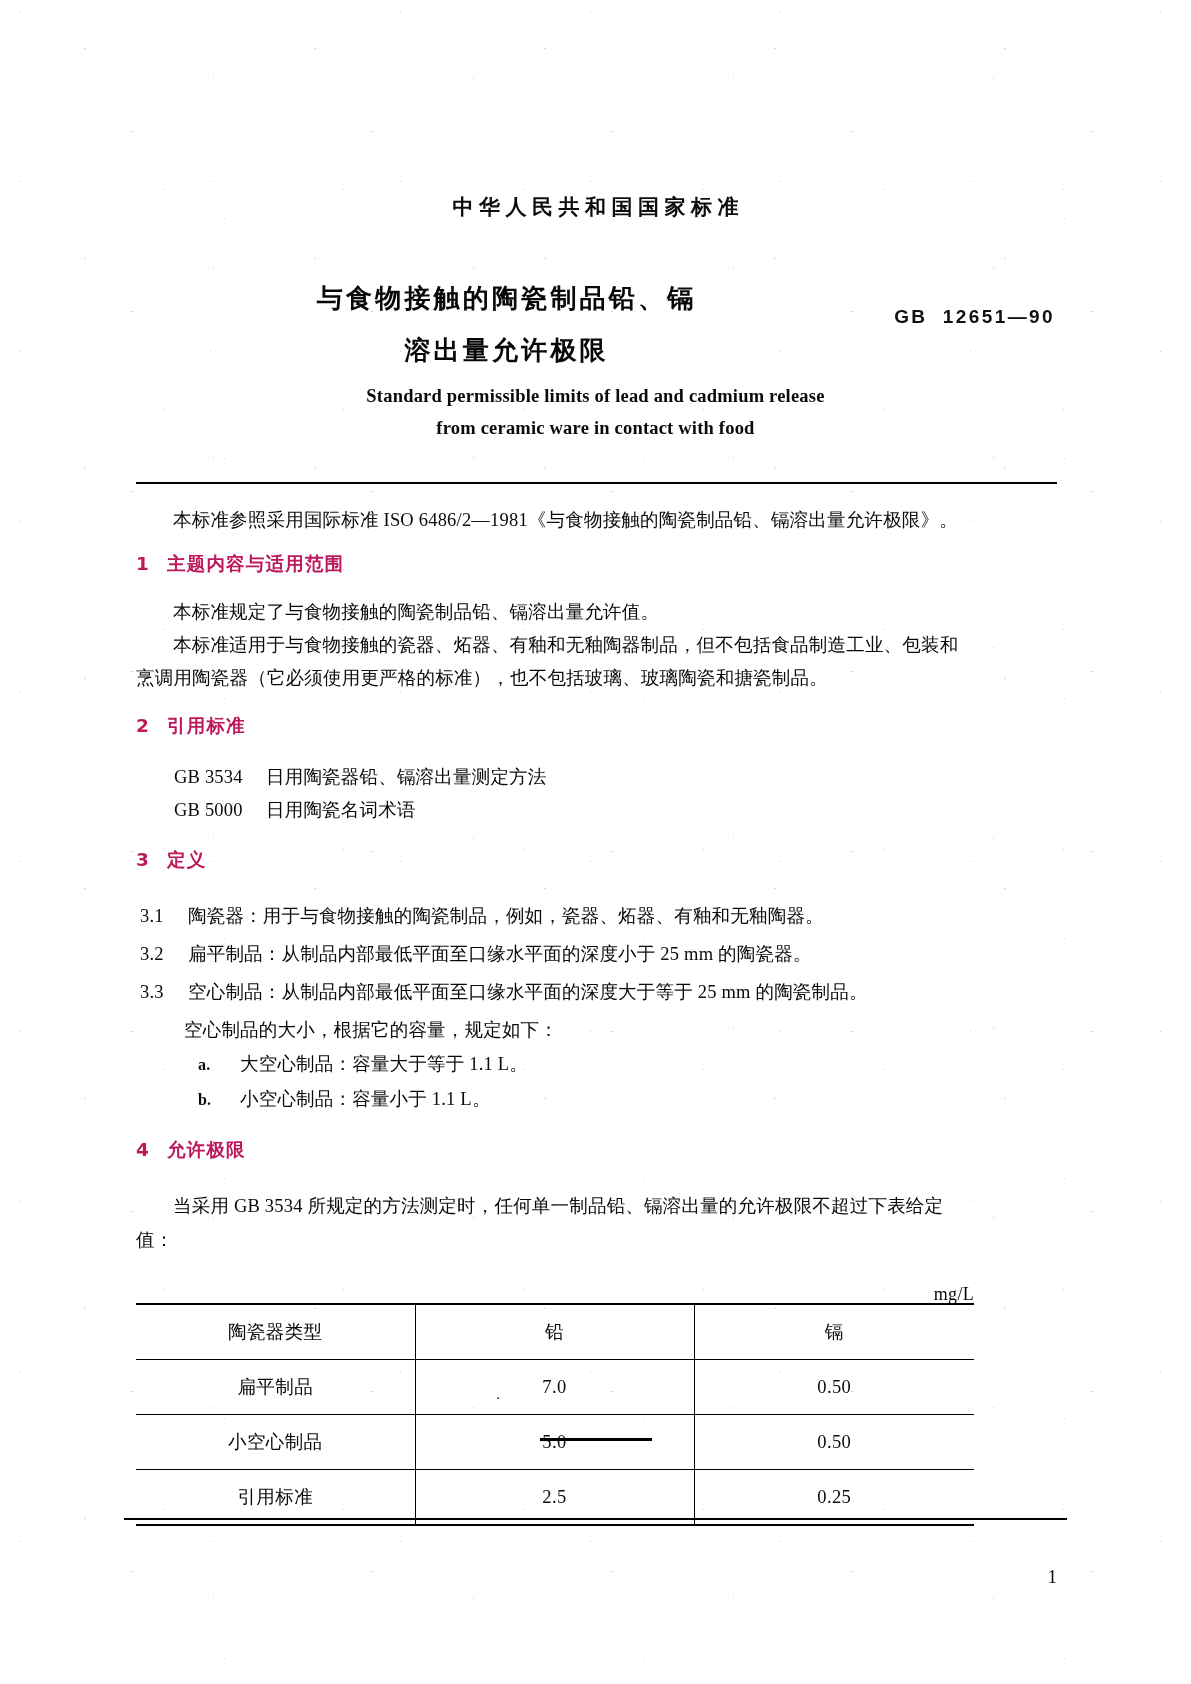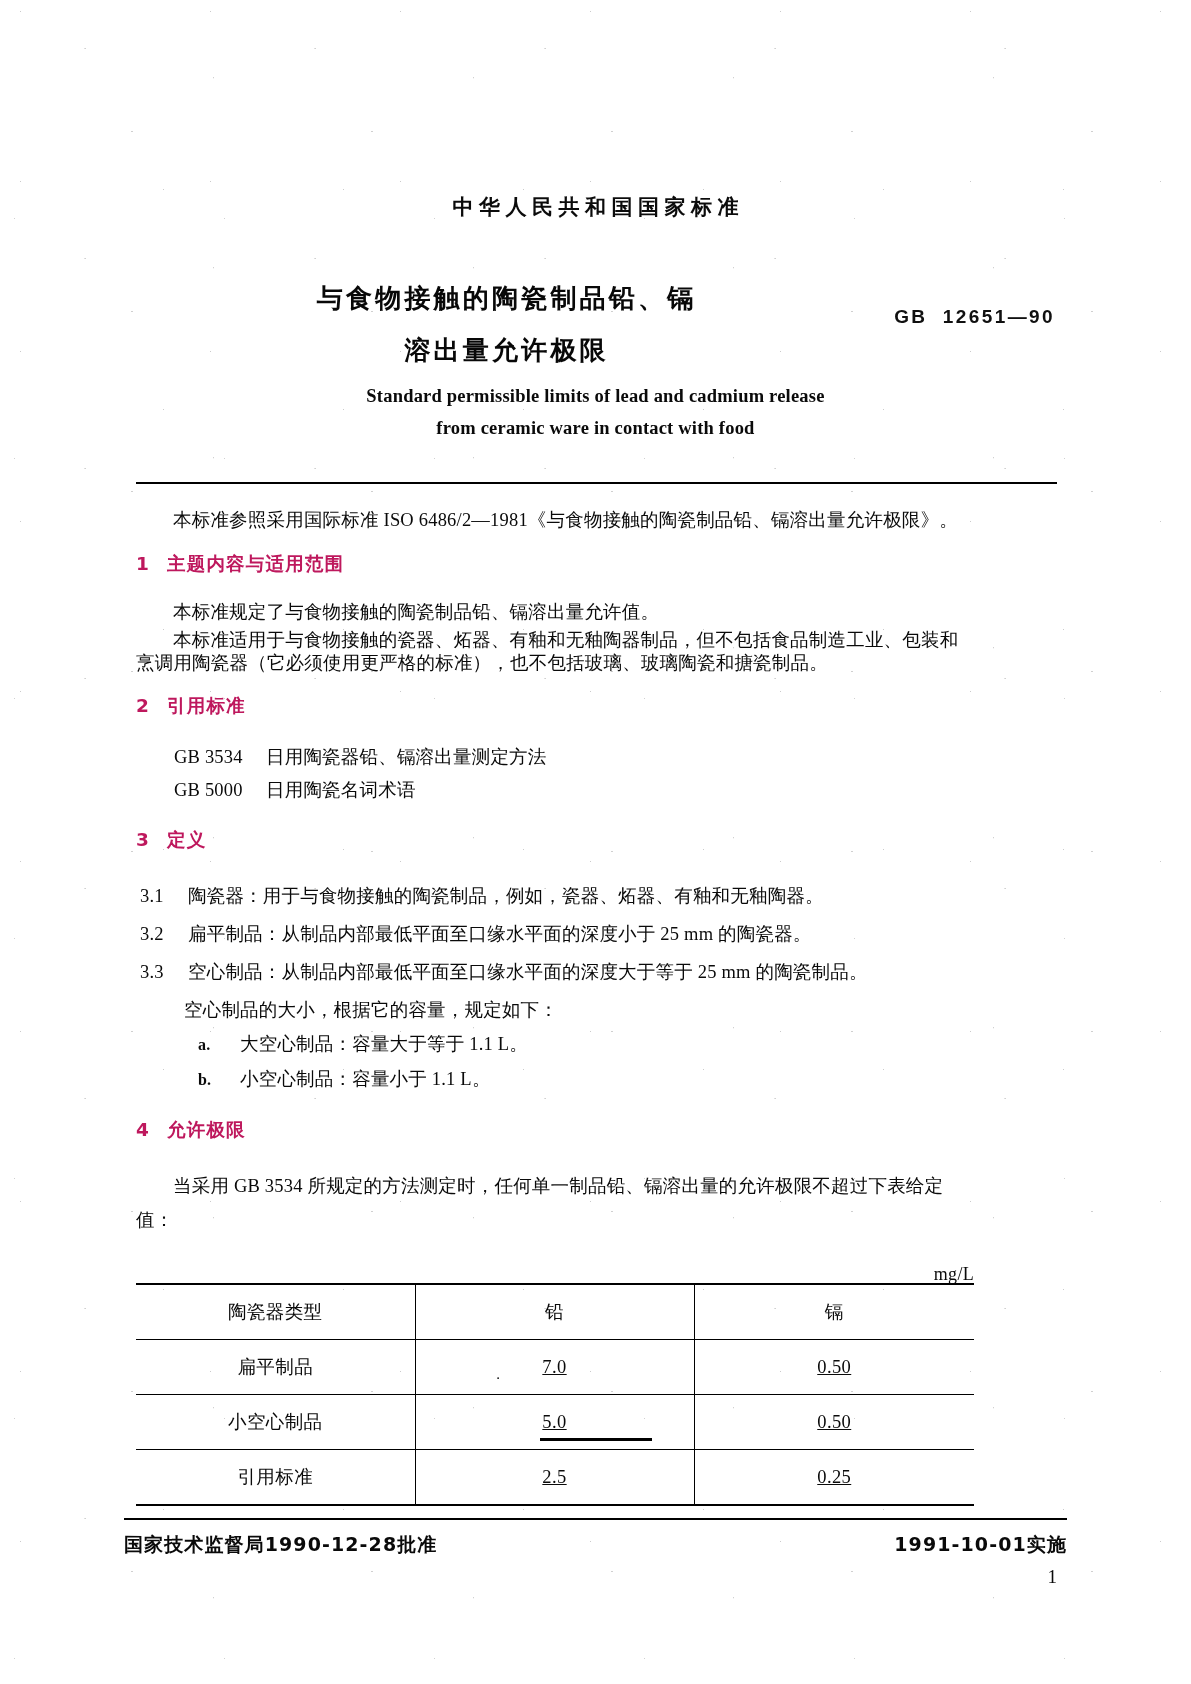--- a/index.html
+++ b/index.html
@@ -140,21 +140,21 @@
     width: 838px;
     font-size: 18.5px;
     line-height: 34px;
     color: #0a0a0a;
   }
   .para {
     margin: 0;
     text-indent: 37px;
     letter-spacing: 0.2px;
   }
-  .para.tight { line-height: 23px; }
+  .para.tight { line-height: 33px; }
 
   .heading {
     margin: 0;
     font-family: "DejaVu Sans", "Liberation Sans", sans-serif;
     font-weight: bold;
     font-size: 18.5px;
     letter-spacing: 1.2px;
     line-height: 30px;
     color: #be185d;
   }
@@ -249,21 +249,21 @@
   table.limits thead th.sepL,
   table.limits tbody td.sepL {
     border-left: 1.6px solid #000;
   }
   table.limits tbody tr td {
     border-bottom: 1.4px solid #000;
   }
   table.limits tbody tr:last-child td {
     border-bottom: 2.6px solid #000;
   }
-  td.num { font-family: "Liberation Serif", "DejaVu Serif", serif; text-decoration: underline; }
+  td.num { font-family: "Liberation Serif", "DejaVu Serif", serif; }
   .stray-dot {
     display: inline-block;
     width: 0;
     position: relative;
     left: -46px;
     top: 6px;
     font-size: 15px;
   }
 
   
@@ -398,20 +398,16 @@
           </tr>
         </tbody>
       </table>
     </div>
 
   </div>
 
   <div class="sep-short"></div>
   <div class="rule-bottom"></div>
 
-  <div class="footer">
-    <span>国家技术监督局1990-12-28批准</span>
-    <span>1991-10-01实施</span>
-  </div>
 
   <div class="page-number">1</div>
 
 </div>
 
 </body></html>

